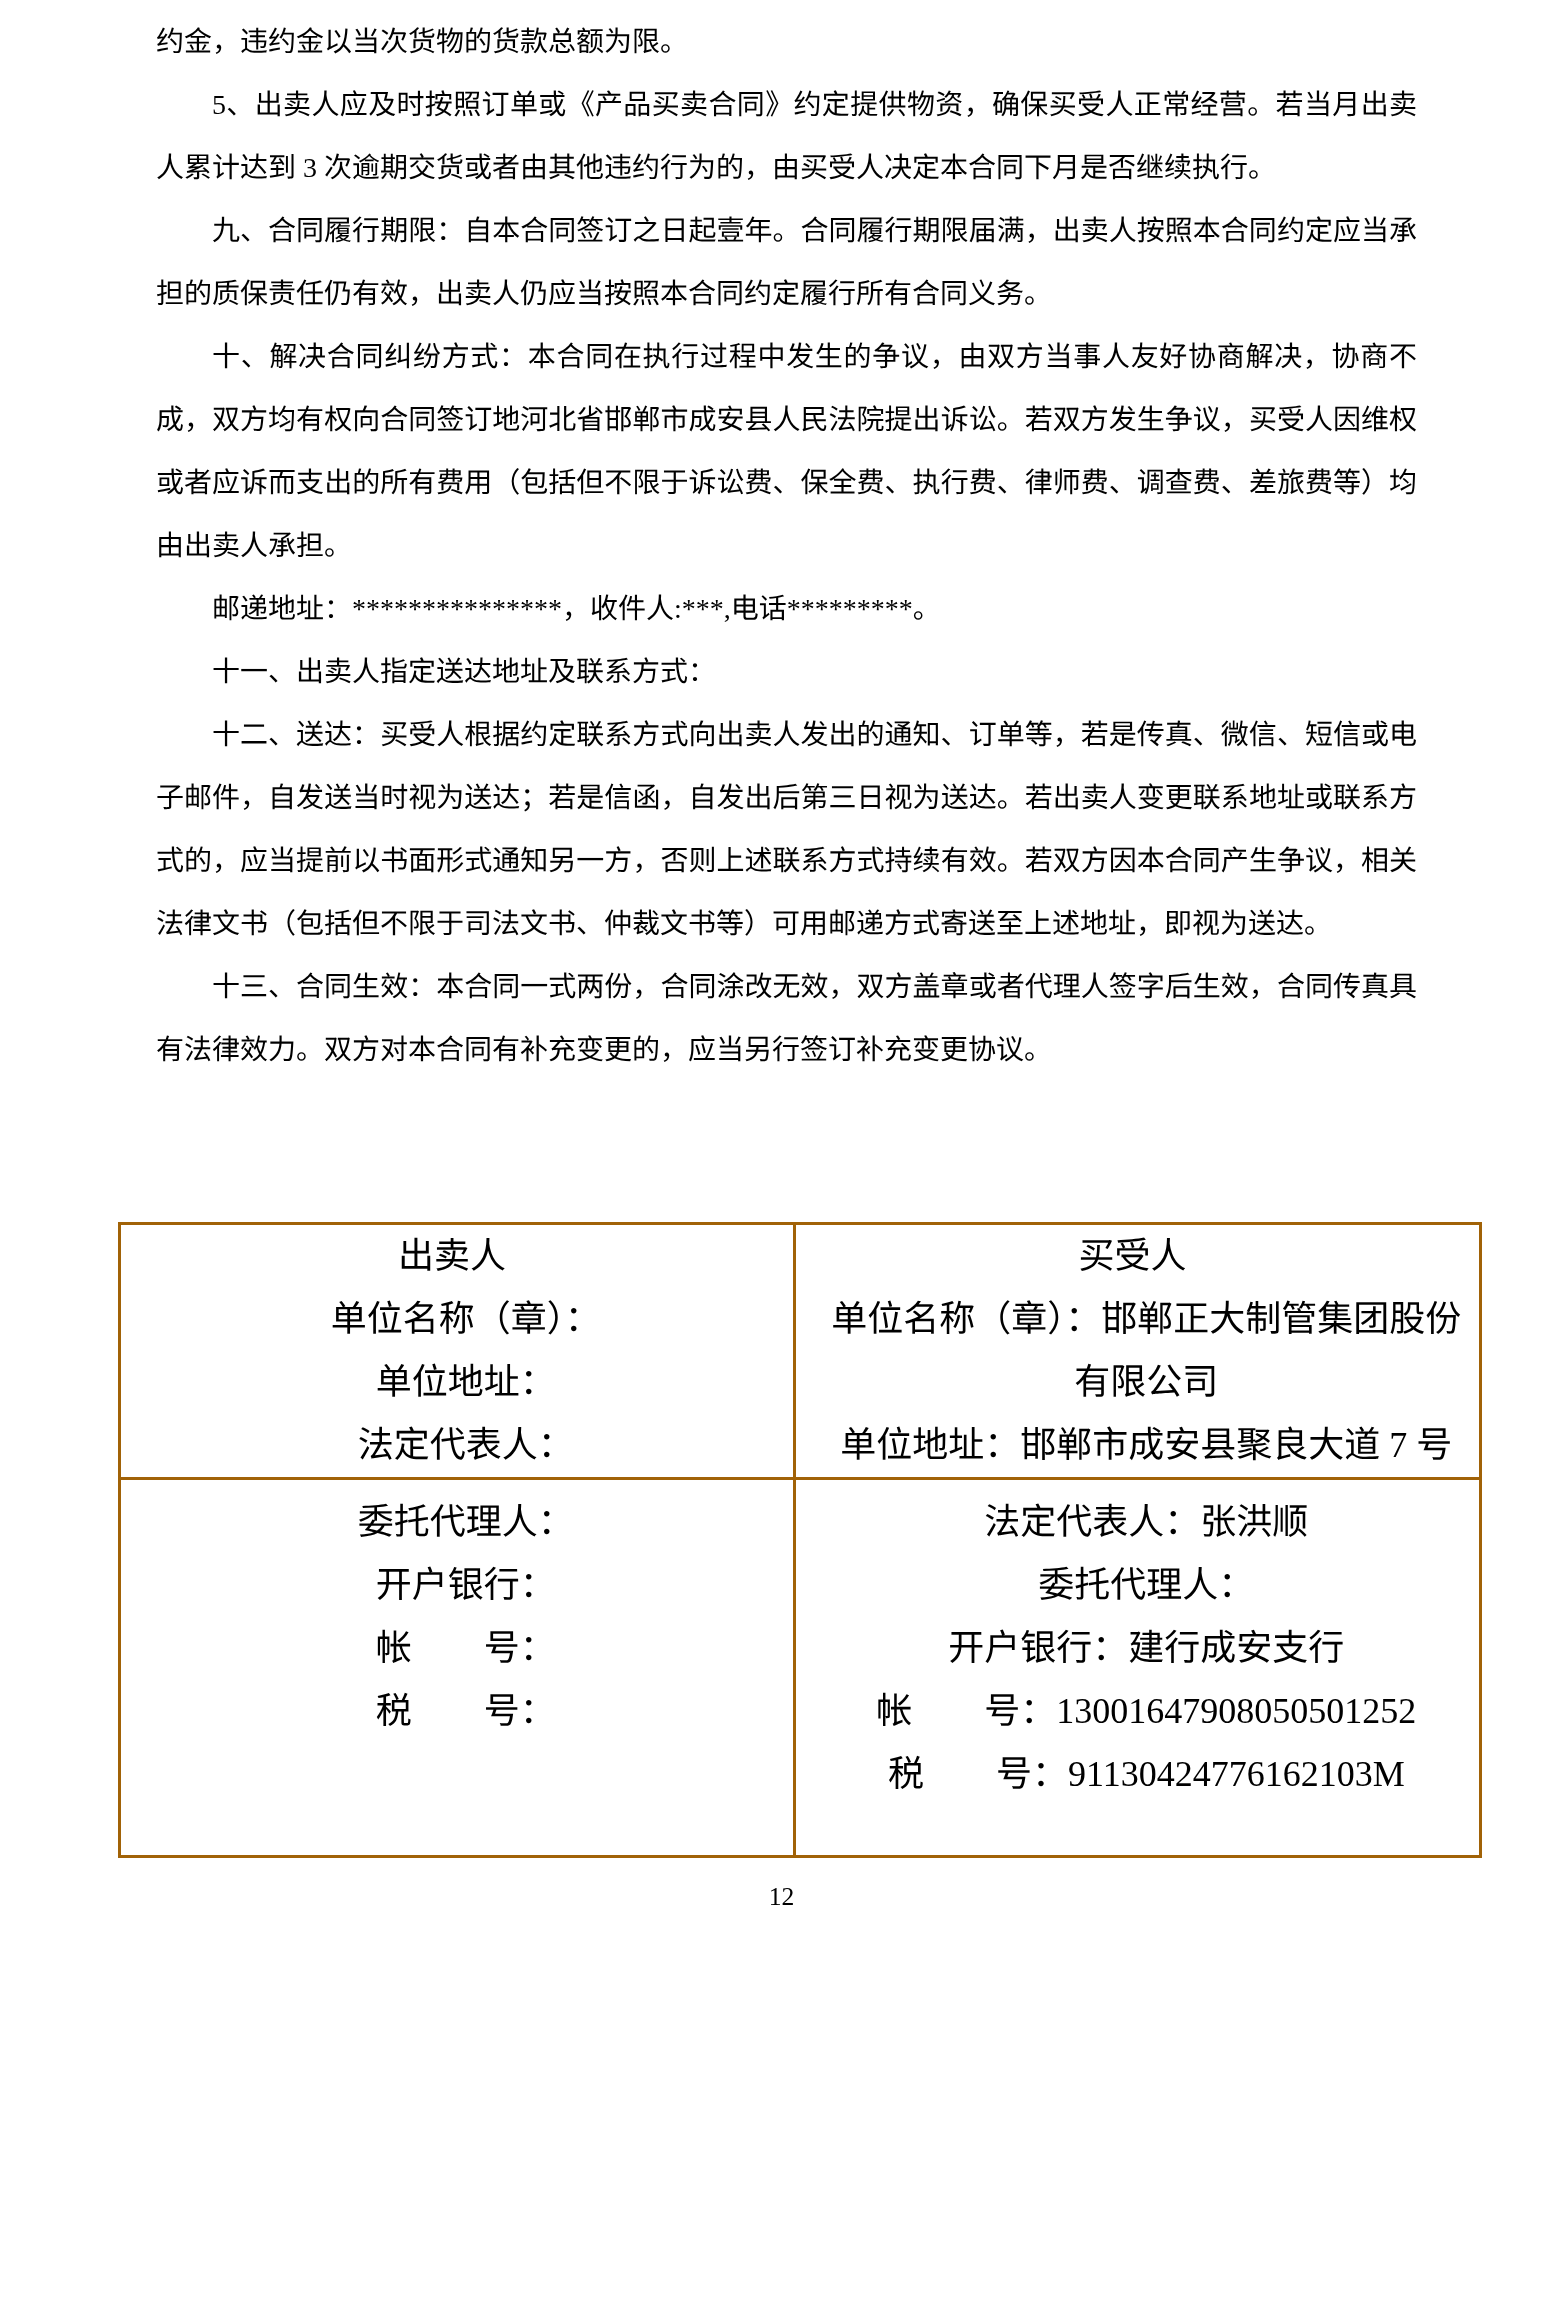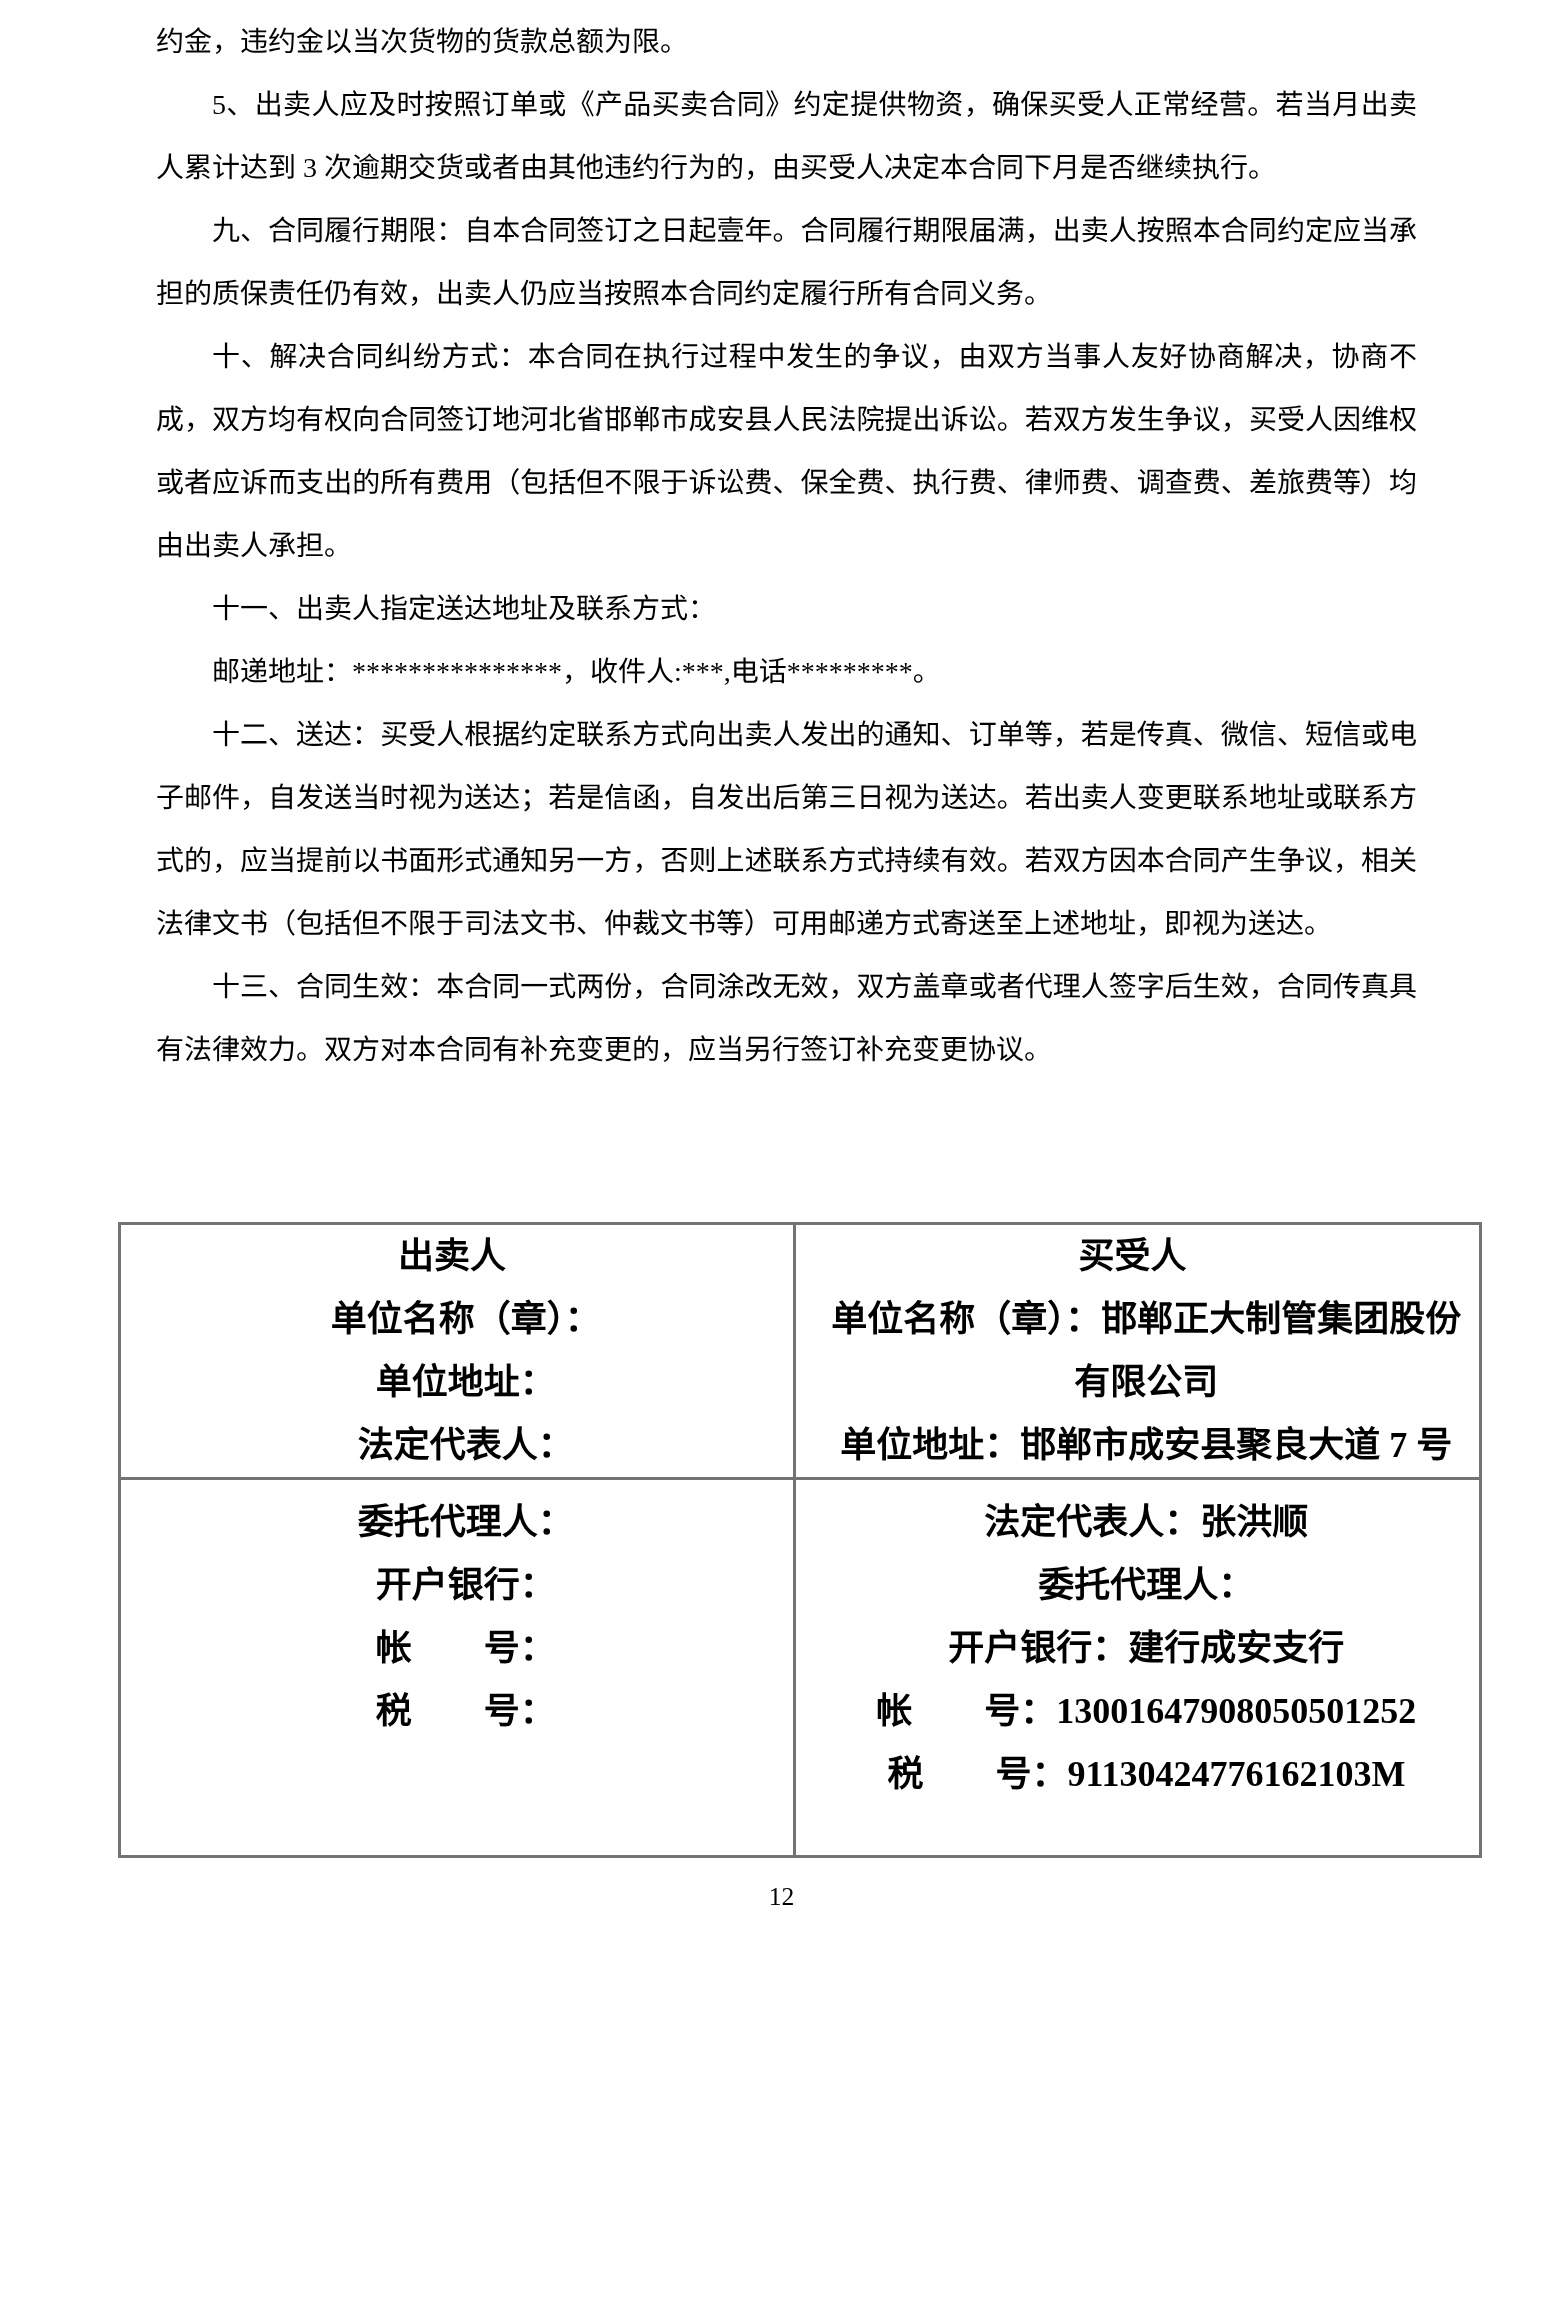--- a/index.html
+++ b/index.html
@@ -29,24 +29,23 @@
   .sig-table {
     margin-left: 118px;
     margin-top: 141px;
     width: 1364px;
     border-collapse: collapse;
     table-layout: fixed;
     font-size: 36px;
     line-height: 63px;
   }
   .sig-table td {
-    border: 3px solid #737373;
+    border: 3px solid #a16207;
     vertical-align: top;
     padding: 0 9.9px 0 27.6px;
-    font-weight: bold;
   }
   .sig-table td.c-left  { width: 49.6%; }
   .sig-table td.c-right { width: 50.4%; }
   .sig-table tr.r1 td { height: 253px; }
   .sig-table tr.r2 td { height: 378px; padding-top: 11px; }
   .cell-header {
     text-align: center;
     padding-right: 27.6px;
   }
   .cell-line { text-align: center; }
@@ -61,22 +60,22 @@
 </head>
 <body>
 
 <div class="page">
 
   <div class="body-text">
     <p>约金，违约金以当次货物的货款总额为限。</p>
     <p class="indent">5、出卖人应及时按照订单或《产品买卖合同》约定提供物资，确保买受人正常经营。若当月出卖人累计达到 3 次逾期交货或者由其他违约行为的，由买受人决定本合同下月是否继续执行。</p>
     <p class="indent">九、合同履行期限：自本合同签订之日起壹年。合同履行期限届满，出卖人按照本合同约定应当承担的质保责任仍有效，出卖人仍应当按照本合同约定履行所有合同义务。</p>
     <p class="indent">十、解决合同纠纷方式：本合同在执行过程中发生的争议，由双方当事人友好协商解决，协商不成，双方均有权向合同签订地河北省邯郸市成安县人民法院提出诉讼。若双方发生争议，买受人因维权或者应诉而支出的所有费用（包括但不限于诉讼费、保全费、执行费、律师费、调查费、差旅费等）均由出卖人承担。</p>
+    <p class="indent">邮递地址：***************，收件人:***,电话*********。</p>
     <p class="indent">十一、出卖人指定送达地址及联系方式：</p>
-    <p class="indent">邮递地址：***************，收件人:***,电话*********。</p>
     <p class="indent">十二、送达：买受人根据约定联系方式向出卖人发出的通知、订单等，若是传真、微信、短信或电子邮件，自发送当时视为送达；若是信函，自发出后第三日视为送达。若出卖人变更联系地址或联系方式的，应当提前以书面形式通知另一方，否则上述联系方式持续有效。若双方因本合同产生争议，相关法律文书（包括但不限于司法文书、仲裁文书等）可用邮递方式寄送至上述地址，即视为送达。</p>
     <p class="indent">十三、合同生效：本合同一式两份，合同涂改无效，双方盖章或者代理人签字后生效，合同传真具有法律效力。双方对本合同有补充变更的，应当另行签订补充变更协议。</p>
   </div>
 
   <table class="sig-table">
     <tbody>
         <tr class="r1">
       <td class="c-left">
         <div class="cell-header">出卖人</div>
         <div class="cell-line">单位名称（章）：</div>

